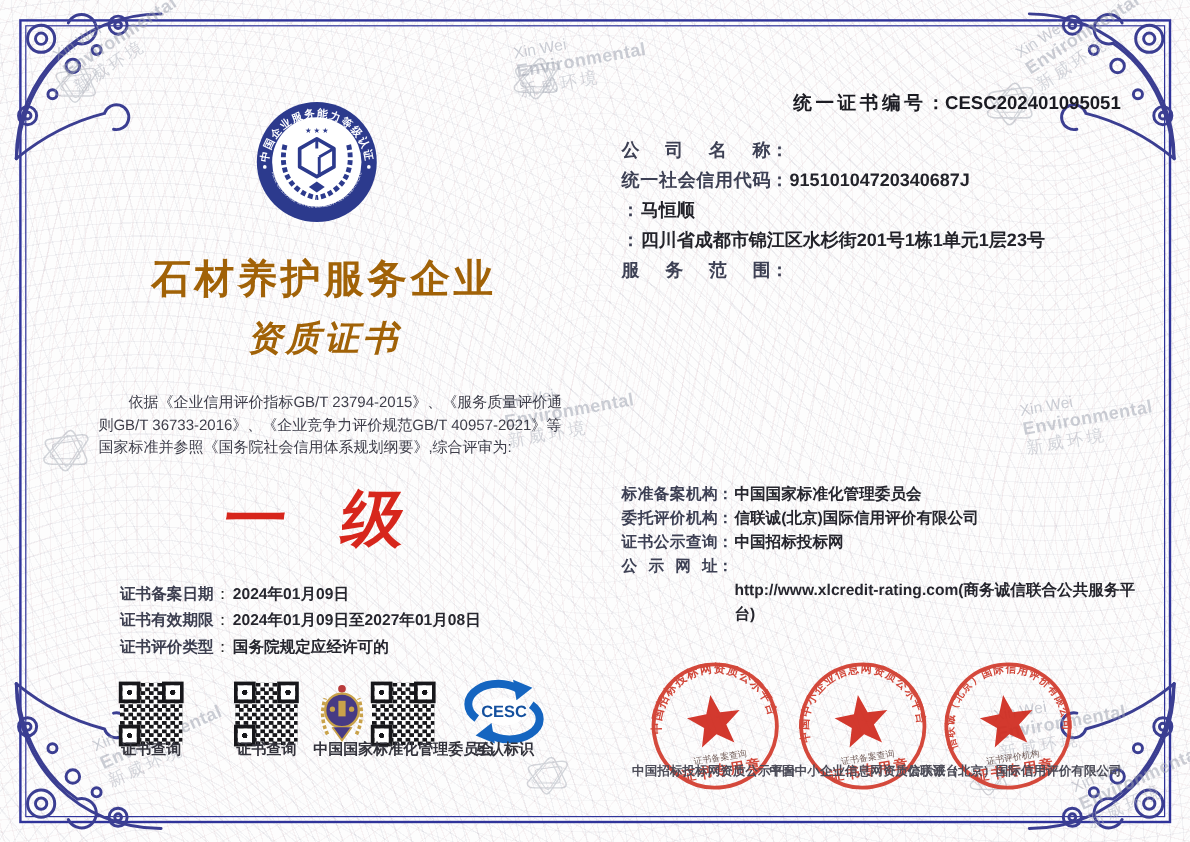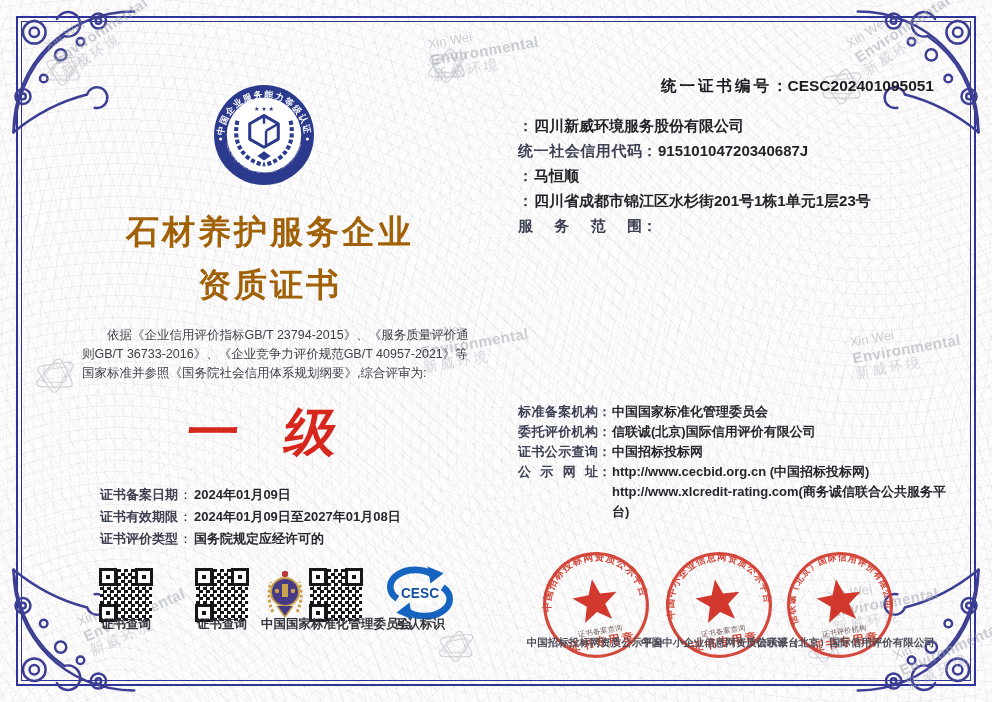--- a/index.html
+++ b/index.html
@@ -23,21 +23,21 @@
   .wm .l2{font-size:15px;font-weight:bold;letter-spacing:.4px;}
   .wm .l3{font-size:14px;letter-spacing:3px;color:#aeb2bd;}
   .rot10{transform:rotate(-10deg);} .rot24{transform:rotate(-24deg);} .rot33{transform:rotate(-33deg);}
   .ribbon{position:absolute;opacity:.42;pointer-events:none;color:#9aa0ac;}
 
   
   .emblem{position:absolute;left:213px;top:84px;width:102px;height:102px;}
   .title{position:absolute;left:40px;top:210px;width:460px;text-align:center;color:#a16207;
          font-weight:bold;letter-spacing:3px;}
   .title .t1{font-size:33px;}
-  .title .t2{font-size:33px;margin-top:8px;}
+  .title .t2{font-size:29px;margin-top:8px;font-style:italic;}
   .basis{position:absolute;left:82px;top:326px;width:398px;font-size:12.5px;line-height:1.5;
          color:#3e3e4a;text-indent:25px;}
   .grade{position:absolute;left:80px;top:398px;width:380px;text-align:center;color:#d7261c;
          font-size:52px;font-weight:bold;letter-spacing:16px;transform:skewX(-8deg);}
   .dates{position:absolute;left:100px;top:484px;font-size:13px;line-height:22px;}
   .dates .f-label{color:#3d3f50;font-weight:bold;margin-top:32px;}
   .dates .f-value{color:#26262e;font-weight:bold;}
 
   
   .cert-no{position:absolute;top:76px;right:58px;font-size:15.5px;font-weight:bold;color:#1b1b22;}
@@ -305,22 +305,22 @@
     <div><span class="f-label">证书有效期限</span><span class="f-colon">：</span><span class="f-value">2024年01月09日至2027年01月08日</span></div>
     <div><span class="f-label">证书评价类型</span><span class="f-colon">：</span><span class="f-value">国务院规定应经许可的</span></div>
   </div>
 
   <div class="cert-no">
     <span class="lbl">统一证书编号</span><span>：</span><span>CESC202401095051</span>
   </div>
 
   <div class="company">
     <div class="f-row">
-        <span class="f-colon">：</span>
-        <span class="f-value">四川新威环境服务股份有限公司</span>
+        <span class="f-label">公司名称</span>
+        <span class="f-colon">：</span>
       </div>
     <div class="f-row">
         <span class="f-label">统一社会信用代码</span>
         <span class="f-colon">：</span>
         <span class="f-value">91510104720340687J</span>
       </div>
     <div class="f-row">
         <span class="f-colon">：</span>
         <span class="f-value">马恒顺</span>
       </div>
@@ -346,21 +346,20 @@
         <span class="f-value">信联诚(北京)国际信用评价有限公司</span>
       </div>
     <div class="f-row">
         <span class="f-label">证书公示查询</span>
         <span class="f-colon">：</span>
         <span class="f-value">中国招标投标网</span>
       </div>
     <div class="f-row">
         <span class="f-label">公示网址</span>
         <span class="f-colon">：</span>
-        <span class="f-value">http://www.cecbid.org.cn (中国招标投标网)</span>
       </div>
     <div class="f-row">
         <span class="f-label"></span>
         <span class="f-colon"></span>
         <span class="f-value">http://www.xlcredit-rating.com(商务诚信联合公共服务平台)</span>
       </div>
   </div>
 
   <div class="qr" style="left:100px;top:569px">
       <i></i>

